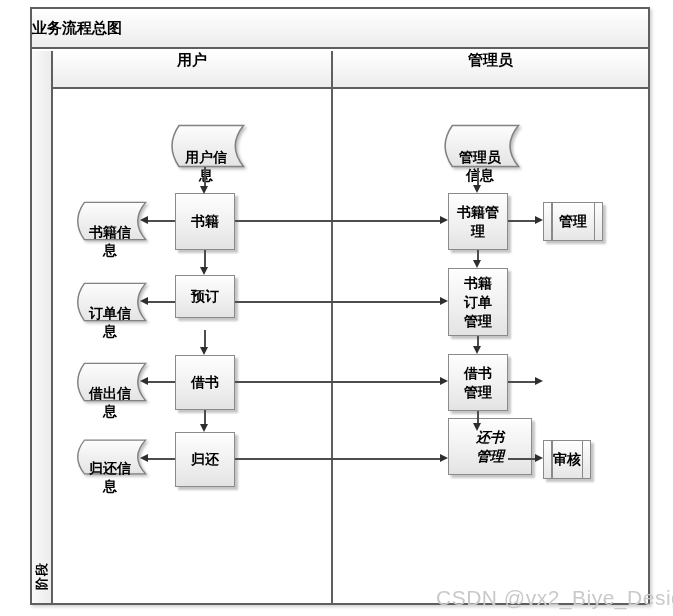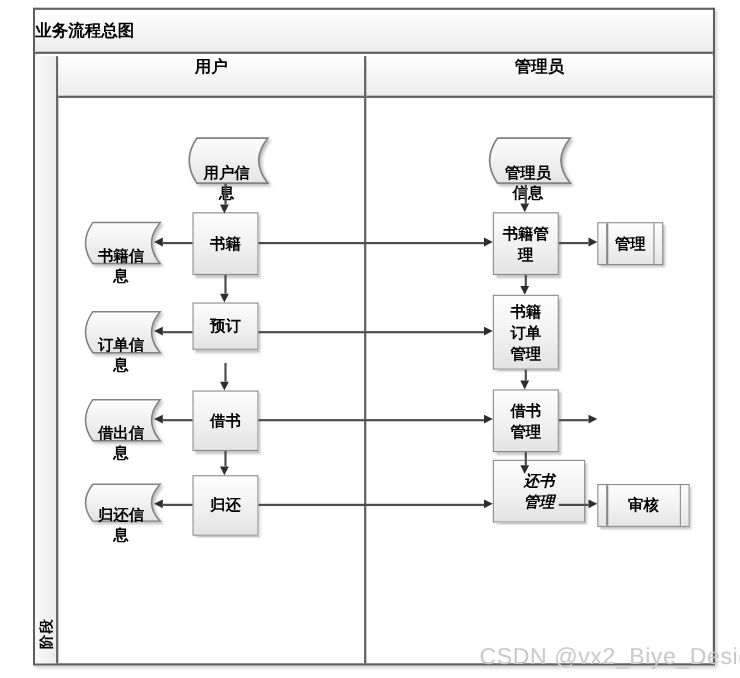--- a/index.html
+++ b/index.html
@@ -163,21 +163,21 @@
   <div class="pbox" style="left:448px;top:418px;width:84px;height:57px;font-style:italic;">
     <div class="plabel">还书
 管理</div>
   </div>
 
   <div class="sbox" style="left:543px;top:202px;width:60px;height:39px;">
     <div class="sline l"></div>
     <div class="sline r"></div>
     <div class="plabel">管理</div>
   </div>
-  <div class="sbox" style="left:543px;top:440px;width:84px;height:39px;">
+  <div class="sbox" style="left:543px;top:440px;width:48px;height:39px;">
     <div class="sline l"></div>
     <div class="sline r"></div>
     <div class="plabel">审核</div>
   </div>
 
   <div class="vline" style="left:204px;top:167px;height:19px;"></div>
   <div class="arr-down" style="left:200px;top:186px;"></div>
   <div class="vline" style="left:204px;top:250px;height:17px;"></div>
   <div class="arr-down" style="left:200px;top:267px;"></div>
   <div class="vline" style="left:204px;top:330px;height:17px;"></div>

